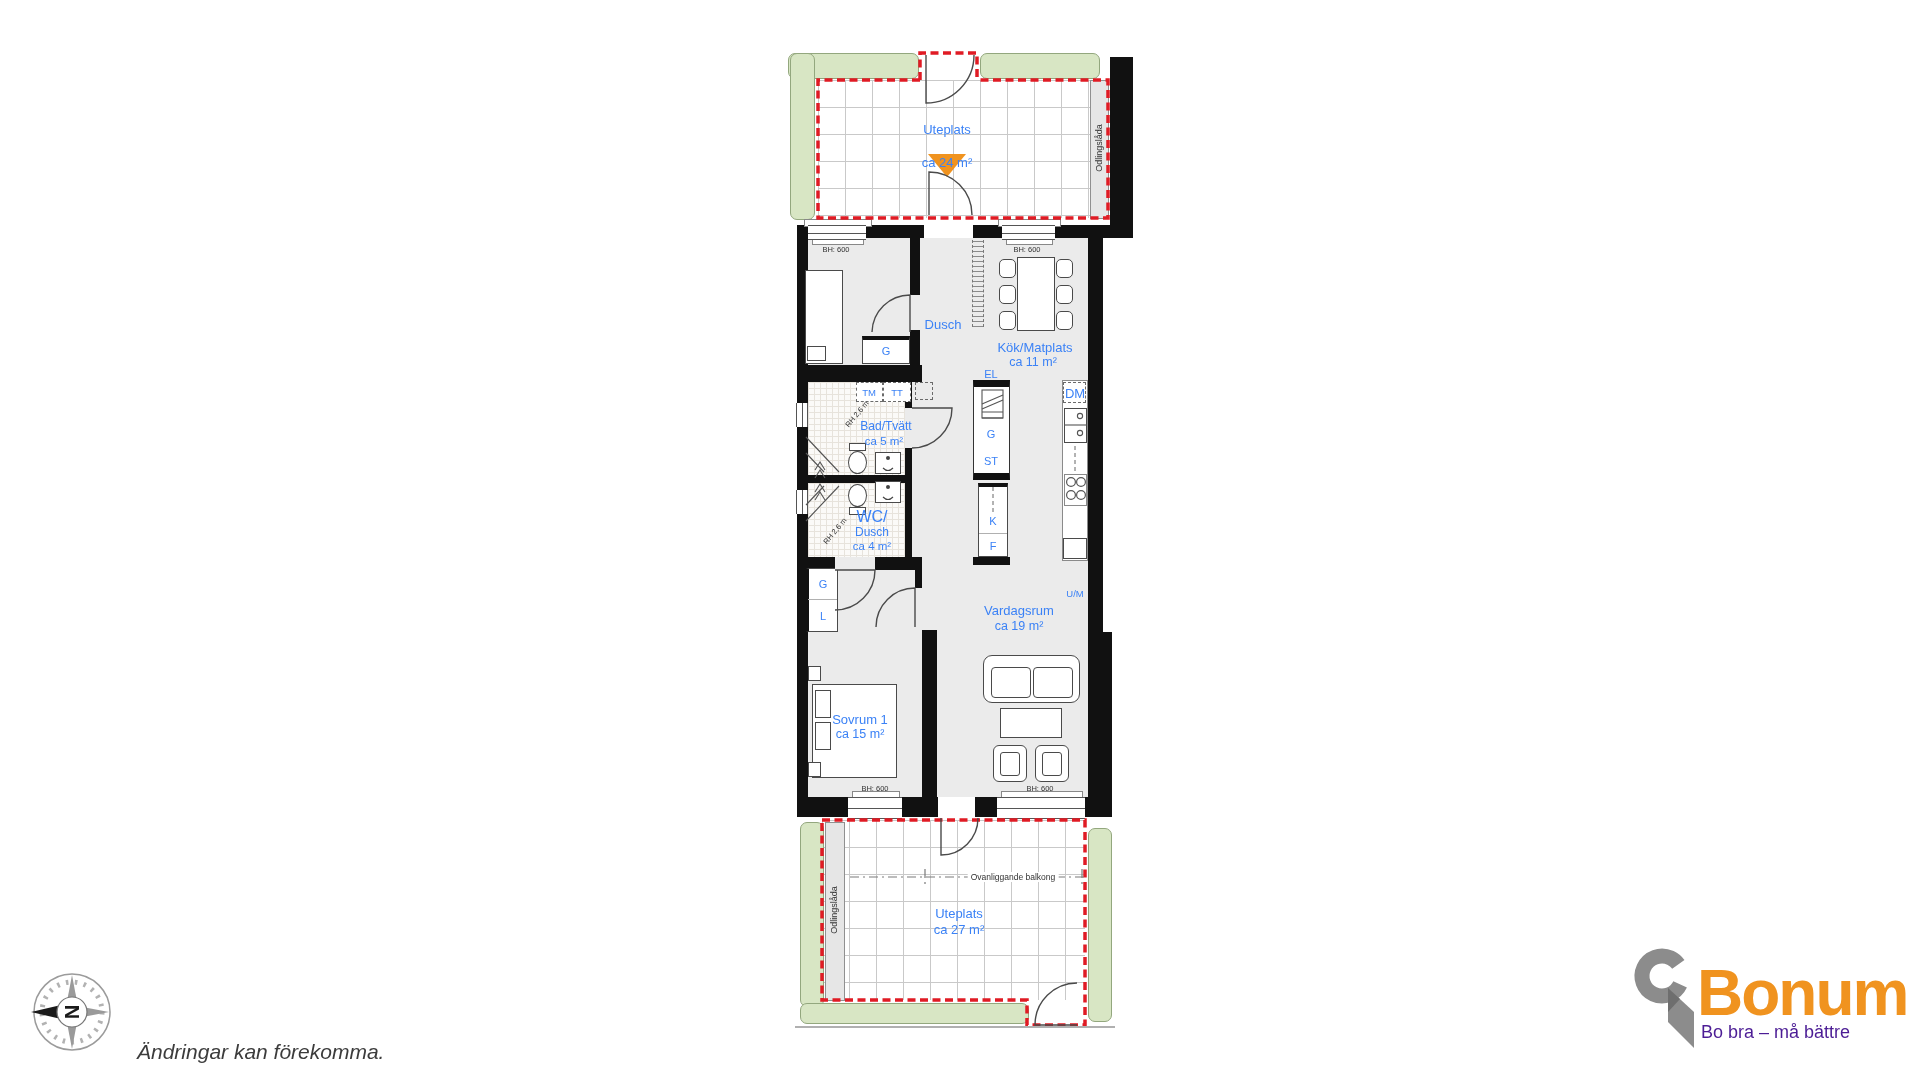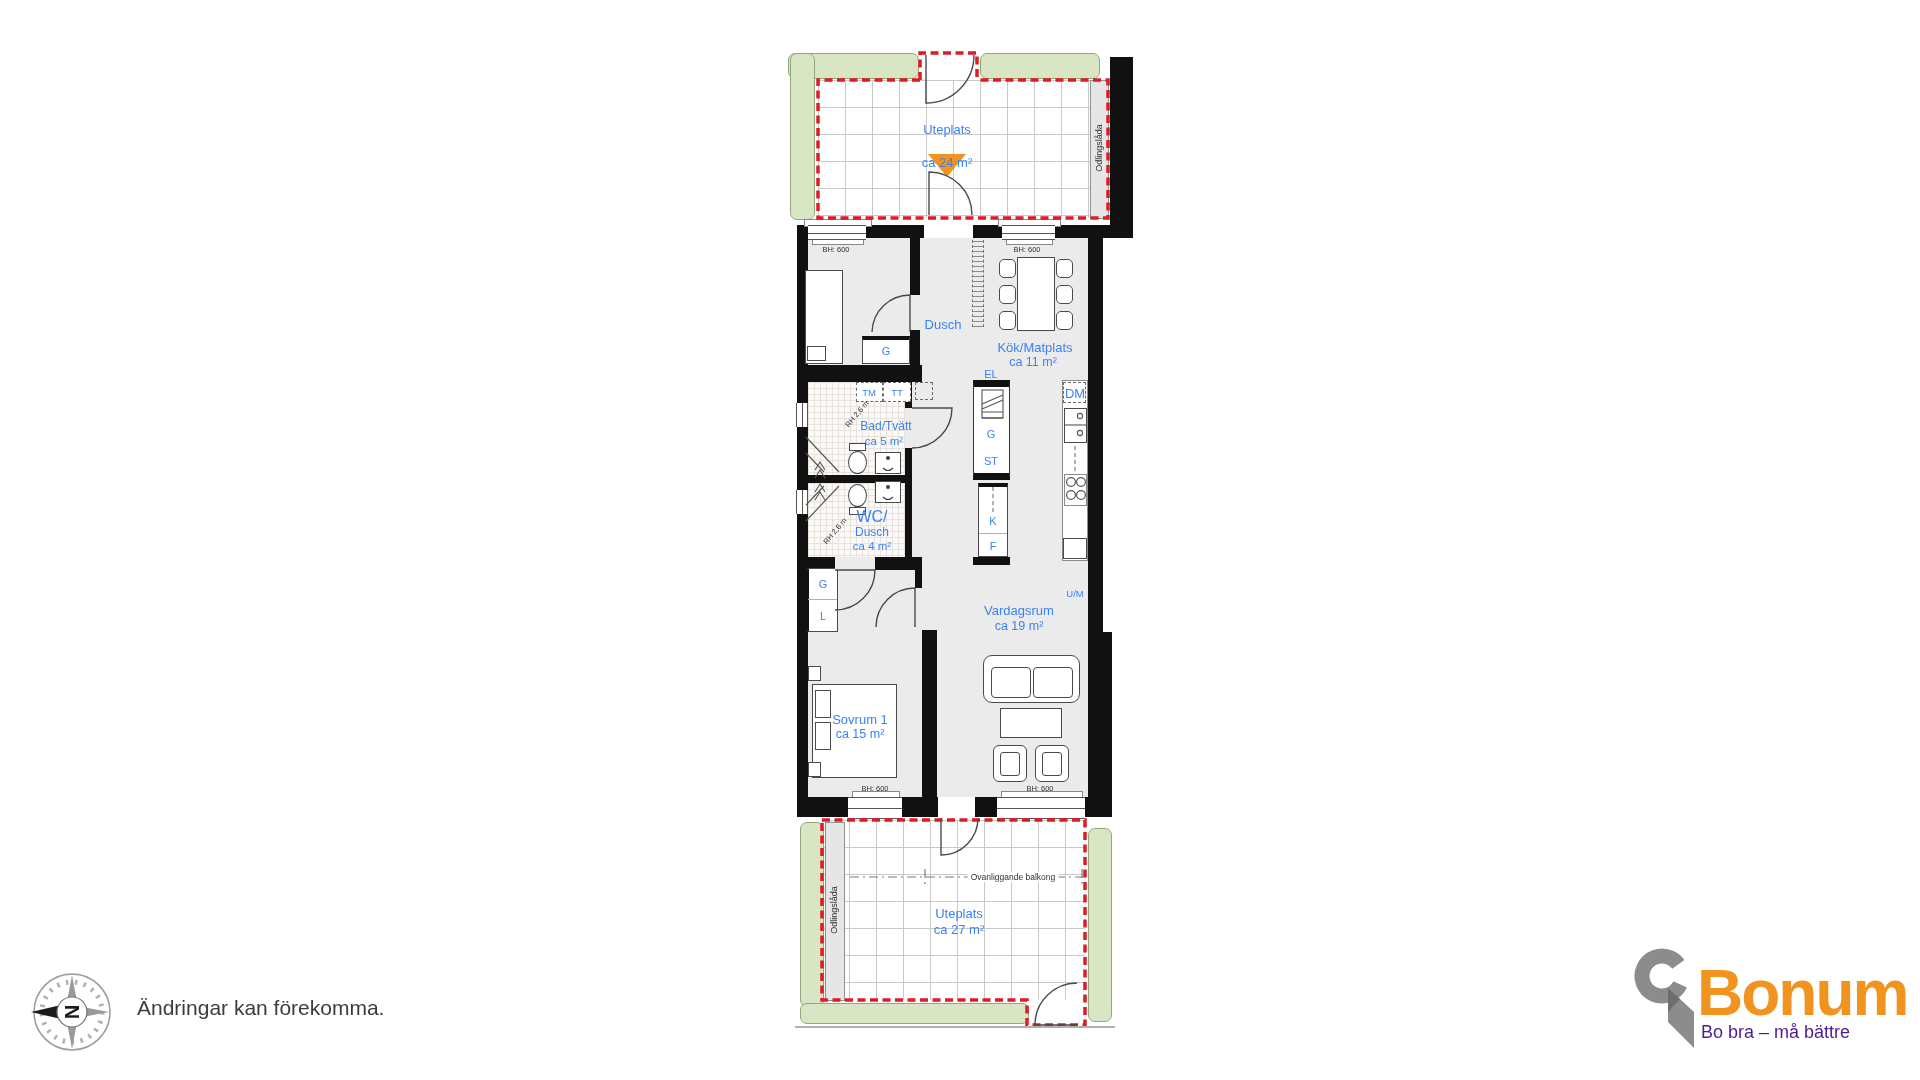--- a/index.html
+++ b/index.html
@@ -254,15 +254,15 @@
     <text x="72" y="1019" transform="rotate(90 72 1012)" text-anchor="middle" font-size="20" font-weight="700" fill="#1a1a1a">N</text>
   </g>
 
   <g>
     <circle cx="1662" cy="976" r="20" fill="none" stroke="#8c8c8c" stroke-width="15" stroke-dasharray="104 22" transform="rotate(25 1662 976)"></circle>
     <path d="M1668,988 L1694,1012 L1694,1048 L1668,1022 Z" fill="#8c8c8c"></path>
     <path d="M1668,988 L1680,999 L1668,1012 Z" fill="#6e6e6e"></path>
   </g>
 </svg>
 
-<div id="disclaimer" style="left:137px;top:996px;">Ändringar kan förekomma.</div>
+<div id="disclaimer" style="left:137px;top:1040px;font-style:italic;">Ändringar kan förekomma.</div>
 <div id="brand-name" style="left:1697px;top:956px;">Bonum</div>
 <div id="brand-tag" style="left:1701px;top:1022px;">Bo bra – må bättre</div>
 
 </body></html>

